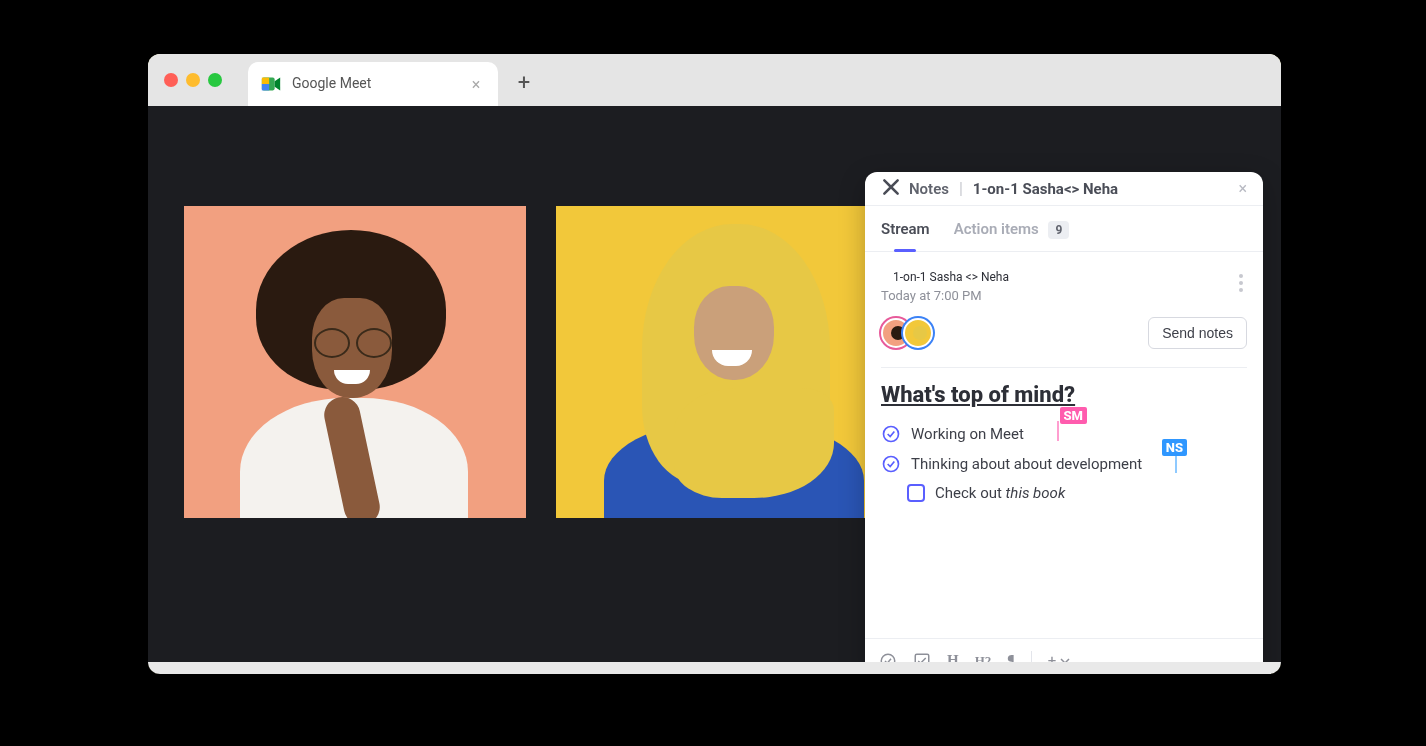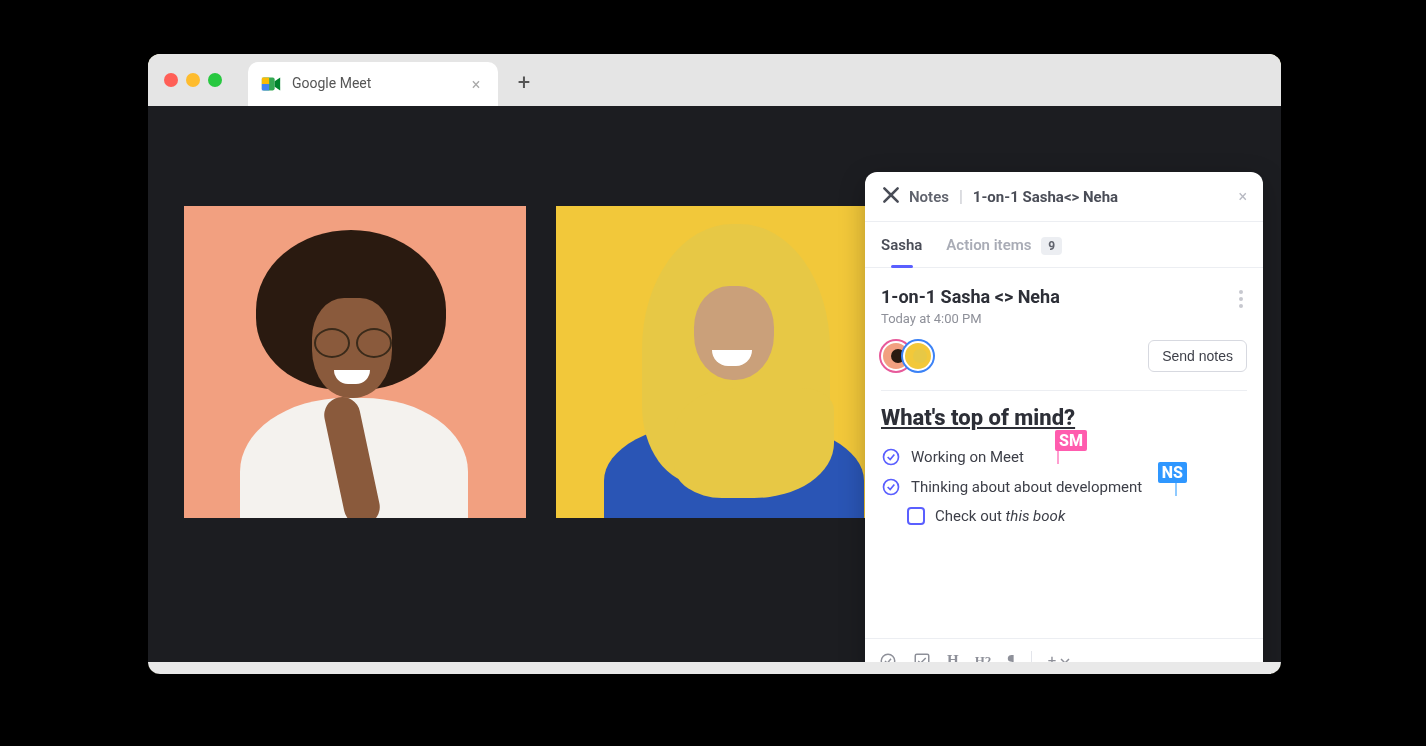--- a/index.html
+++ b/index.html
@@ -203,21 +203,21 @@
     width:398px;
     height:510px;
     background:#fff;
     border-radius:12px;
     box-shadow:0 8px 26px rgba(0,0,0,0.25);
     display:flex;
     flex-direction:column;
     overflow:hidden;
   }
   .panel-header {
-    height:50px;
+    height:34px;
     display:flex;
     align-items:center;
     padding:0 16px;
     border-bottom:1px solid #eceef2;
     gap:8px;
   }
   .panel-header .app-icon svg { width:20px;height:20px; }
   .panel-header .h-text {
     font-size:15px;
     font-weight:600;
@@ -269,21 +269,21 @@
     padding:2px 7px;
     border-radius:4px;
     margin-left:6px;
   }
   .pbody {
     flex:1;
     overflow:auto;
     padding:18px 16px 10px 16px;
   }
   .meeting-head { display:flex; align-items:flex-start; }
-  .meeting-title { font-size:18px; font-weight:700; color:#2d2f37; }
+  .meeting-title { font-size:12px; font-weight:400; color:#2d2f37;margin-left:12px; }
   .meeting-time { font-size:13px; color:#8e9099; margin-top:4px; }
   .kebab { margin-left:auto; color:#c7c8cf; display:flex;flex-direction:column;gap:3px; padding:4px; cursor:pointer;}
   .kebab span{width:4px;height:4px;border-radius:50%;background:#c7c8cf;}
   .attendee-row {
     margin-top:14px;
     display:flex;
     align-items:center;
   }
   .avatars { display:flex; }
   .avatar {
@@ -320,21 +320,21 @@
     padding:5px 0;
     position:relative;
   }
   .check-mark {
     width:20px;height:20px;flex:none;
   }
   .check-mark svg circle{stroke:#5a5fff;stroke-width:2;fill:none;}
   .check-mark svg path{stroke:#5a5fff;stroke-width:2;fill:none;}
   .tag {
     position:absolute;
-    font-size:16px;
+    font-size:13px;
     font-weight:800;
     color:#fff;
     padding:1px 4px;
     border-radius:2px;
   }
   .tag.sm { background:#ff5cae; right:160px; top:-12px;}
   .tag.ns { background:#2f97ff; right:60px; top:-10px;}
   .cursor-line {
     position:absolute;
     width:2px;height:20px;
@@ -421,32 +421,32 @@
               <path d="M4 4 C10 10 14 14 20 20 M4 20 C10 14 14 10 20 4" stroke="#4a4d57" stroke-width="3" stroke-linecap="round" fill="none"></path>
             </svg>
         </span>
         <span class="h-text">Notes</span>
         <span class="h-sep">|</span>
         <span class="h-title">1-on-1 Sasha&lt;&gt; Neha</span>
         <span class="close">×</span>
       </div>
 
       <div class="panel-tabs">
-        <div class="ptab active">Sasha</div>
+        <div class="ptab active">Stream</div>
         <div class="ptab">
           <span>Action items</span>
           <span class="badge">9</span>
         </div>
       </div>
 
       <div class="pbody">
         <div class="meeting-head">
           <div>
             <div class="meeting-title">1-on-1 Sasha &lt;&gt; Neha</div>
-            <div class="meeting-time">Today at 4:00 PM</div>
+            <div class="meeting-time">Today at 7:00 PM</div>
           </div>
           <div class="kebab">
             <span></span>
               <span></span>
               <span></span>
           </div>
         </div>
 
         <div class="attendee-row">
           <div class="avatars">

